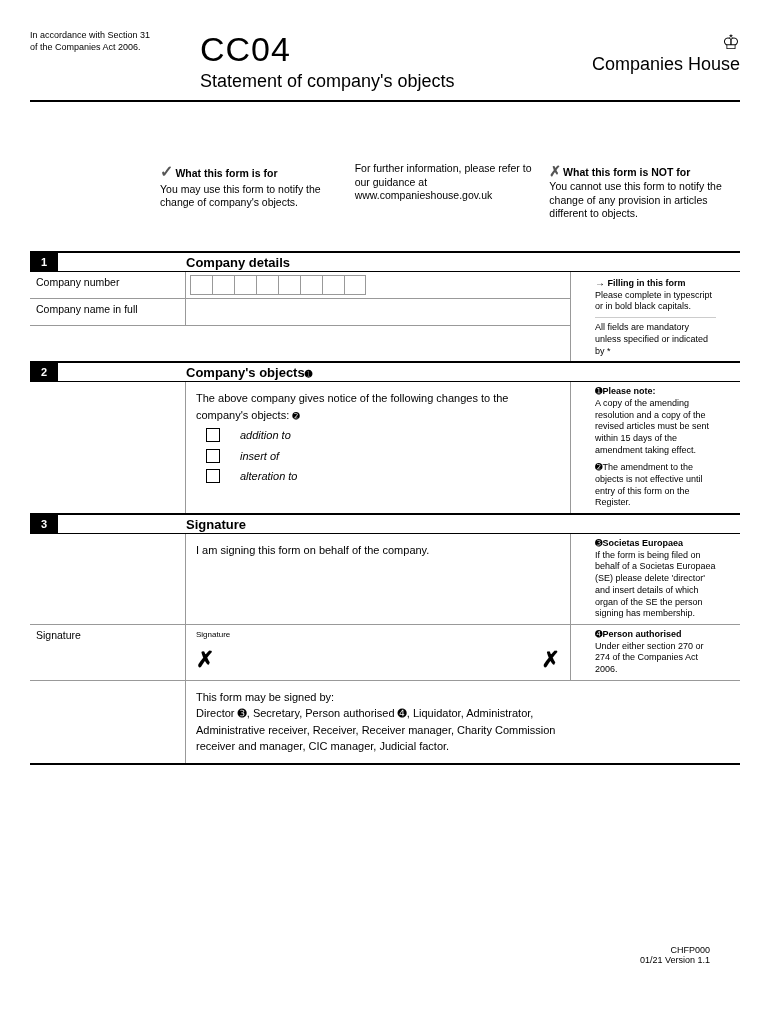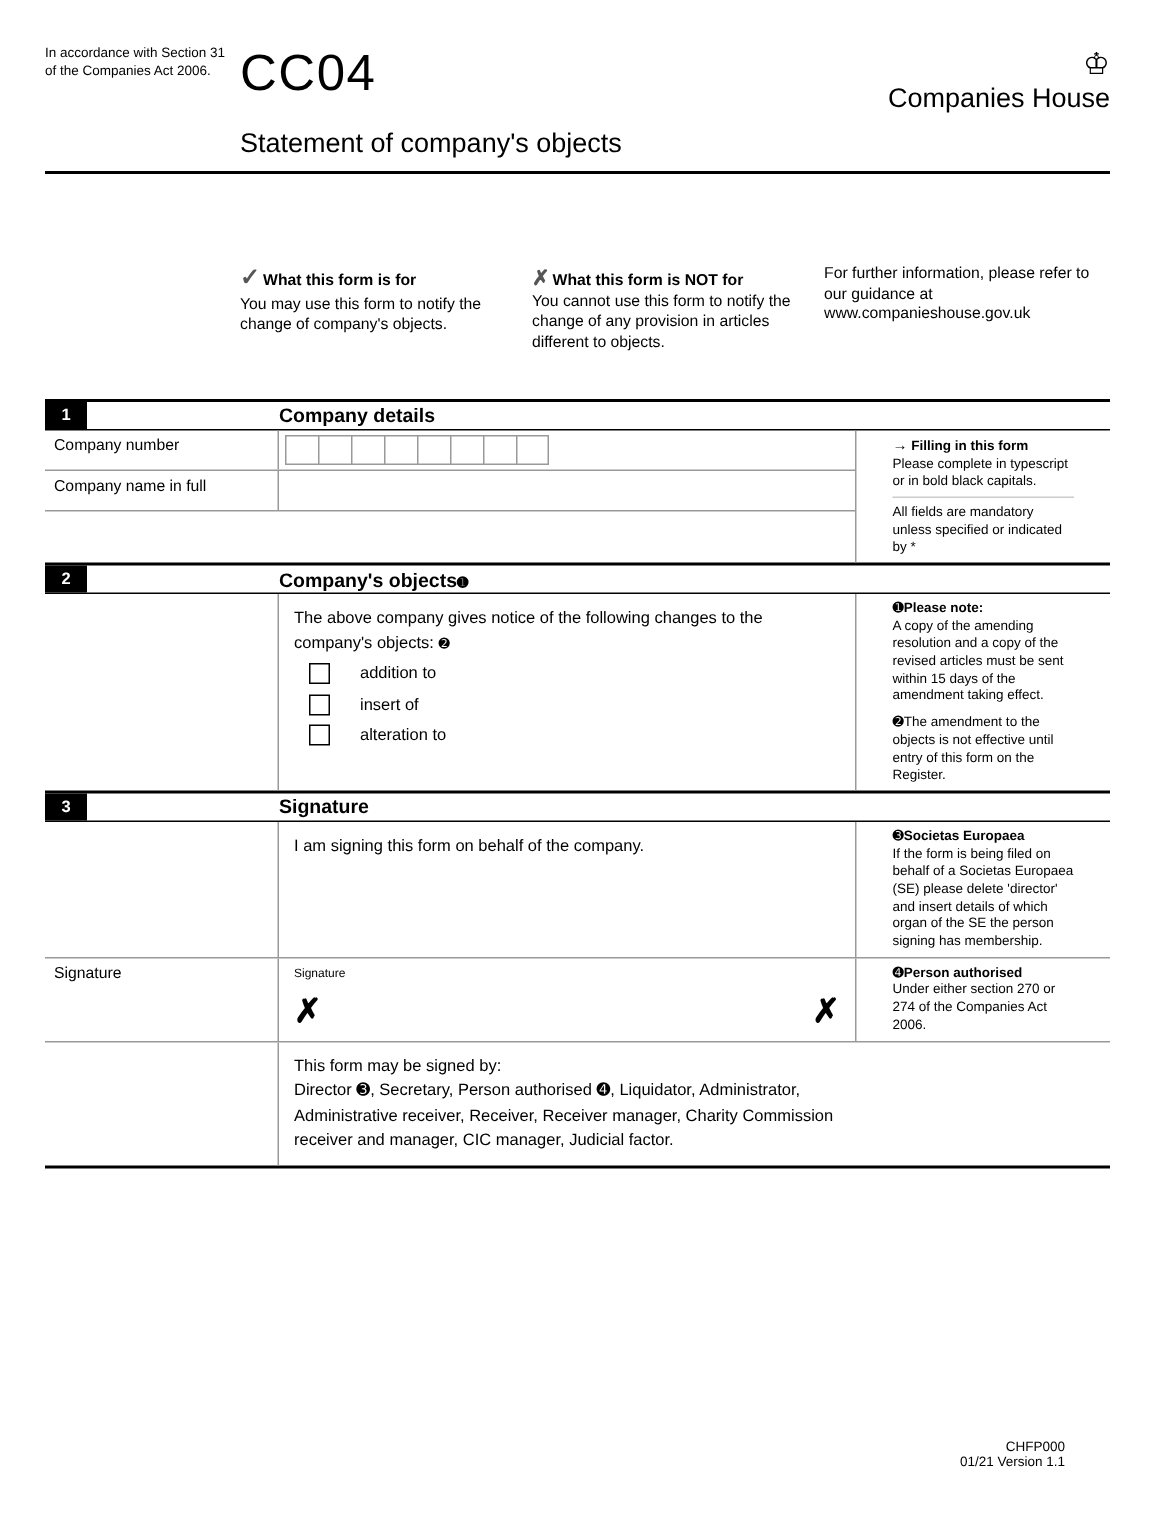--- a/index.html
+++ b/index.html
@@ -1,21 +1,21 @@
 <!DOCTYPE html>
 <html><head>
 <meta charset="utf-8">
 <style>
 * { margin: 0; padding: 0; box-sizing: border-box; }
 body { font-family: Arial, sans-serif; background: #fff; width: 770px; margin: 0 auto; padding: 30px; font-size: 12px; color: #000; }
-.header-row { display: flex; align-items: flex-start; margin-bottom: 8px; }
+.header-row { display: flex; align-items: flex-start; margin-bottom: 8px; gap: 40px; }
 .accordance { width: 130px; font-size: 9px; line-height: 1.3; }
 .title-block { flex: 1; }
 .form-code { font-size: 34px; font-weight: normal; letter-spacing: 1px; }
-.form-title { font-size: 18px; margin-top: 16px; }
+.form-title { font-size: 18px; margin-top: 2px; }
 .logo-block { text-align: right; }
 .crown { font-size: 20px; }
 .ch-name { font-size: 18px; }
 .hr-thick { border: none; border-top: 2px solid #000; margin: 4px 0 60px 0; }
 .hr-section { border: none; border-top: 2px solid #000; margin: 0; }
 .hr-thin { border: none; border-top: 1px solid #000; margin: 0; }
 .info-row { display: flex; gap: 4px; margin-left: 130px; margin-bottom: 30px; }
 .info-col { flex: 1; font-size: 10.5px; line-height: 1.3; }
 .info-col b { font-weight: bold; }
 .check-mark { color: #555; font-size: 16px; font-weight: bold; margin-right: 2px; }
@@ -27,21 +27,21 @@
 .form-row { display: flex; border-top: 1px solid #999; }
 .label-col { width: 156px; padding: 4px 6px; font-size: 10.5px; border-right: 1px solid #999; }
 .input-col { flex: 1; padding: 3px 4px; display: flex; }
 .side-col { width: 170px; padding: 4px 24px; font-size: 9px; line-height: 1.3; border-left: 1px solid #999; }
 .side-col-noborder { width: 170px; padding: 4px 8px; font-size: 9px; line-height: 1.3; }
 .char-box { width: 22px; height: 20px; border: 1px solid #999; border-right: none; }
 .char-box:last-child { border-right: 1px solid #999; }
 .text-input { flex: 1; height: 20px; border: 1px solid #999; border: none; }
 .content-row { display: flex; }
 .main-col { flex: 1; padding: 8px 10px; font-size: 11px; line-height: 1.5; }
-.checkbox-row { display: flex; align-items: center; margin: 4px 0 4px 10px; }
+.checkbox-row { display: flex; align-items: center; margin: 4px 0 4px 10px; font-style: italic; }
 .checkbox { width: 14px; height: 14px; border: 1.5px solid #000; margin-right: 20px; }
 .sig-label { font-size: 8px; margin-bottom: 2px; }
 .sig-x-row { display: flex; justify-content: space-between; align-items: center; }
 .sig-x { font-size: 22px; font-weight: bold; }
 .footer { text-align: right; font-size: 9px; margin-top: 180px; padding-right: 30px; }
 .two-col-body { display: flex; }
 .left-area { flex: 1; }
 .arrow { font-size: 10px; }
 .circled { display: inline-block; font-size: 9px; }
 </style>
@@ -60,26 +60,26 @@
   </div>
 </div>
 <hr class="hr-thick">
 
 <div class="info-row">
   <div class="info-col">
     <span class="check-mark">✓</span><b>What this form is for</b><br>
     <span>You may use this form to notify the change of company's objects.</span>
   </div>
   <div class="info-col">
+    <span>For further information, please refer to our guidance at</span><br>
+    <span>www.companieshouse.gov.uk</span>
+  </div>
+  <div class="info-col">
     <span class="x-mark">✗</span><b>What this form is NOT for</b><br>
     <span>You cannot use this form to notify the change of any provision in articles different to objects.</span>
-  </div>
-  <div class="info-col">
-    <span>For further information, please refer to our guidance at</span><br>
-    <span>www.companieshouse.gov.uk</span>
   </div>
 </div>
 
 <hr class="hr-section">
 <div class="section-header">
   <span class="section-num">1</span>
   <span class="section-spacer"></span>
   <span class="section-title">Company details</span>
 </div>
 <hr class="hr-thin">

